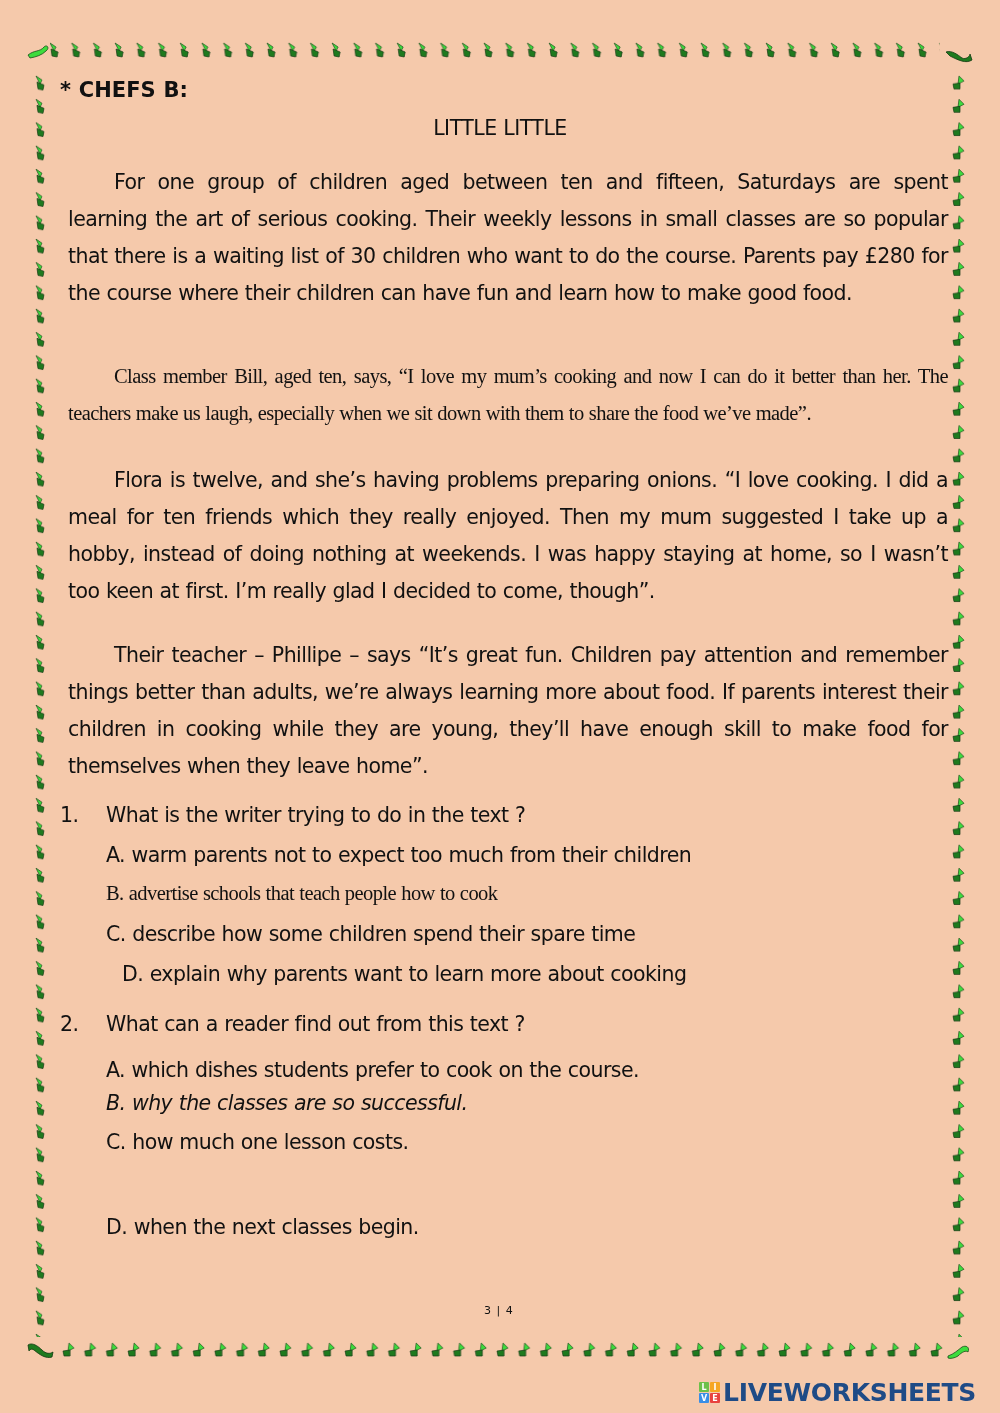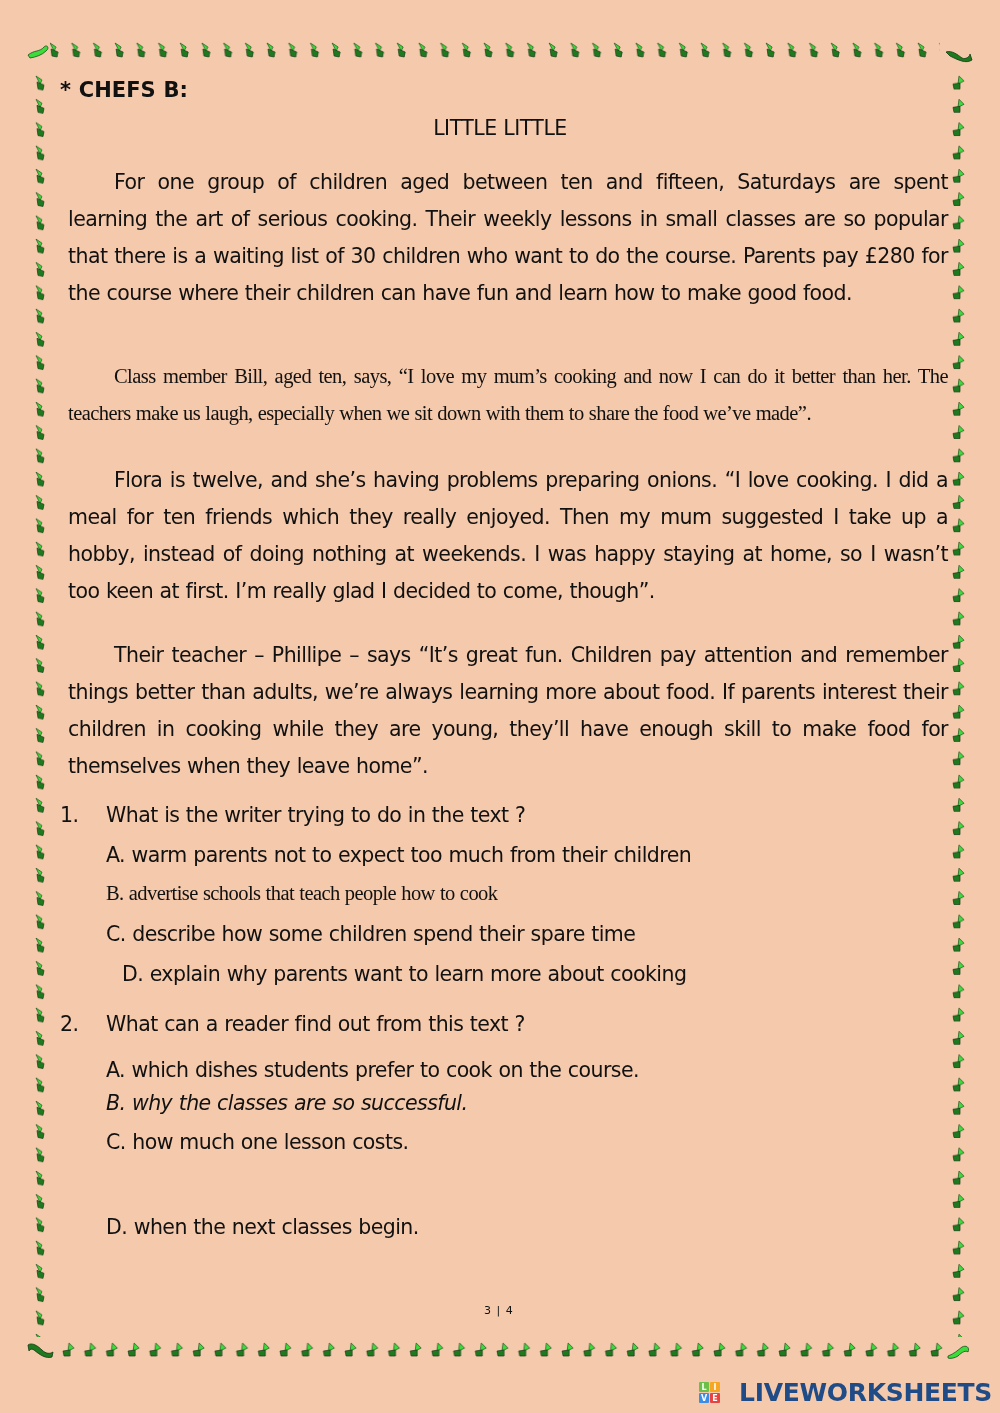--- a/index.html
+++ b/index.html
@@ -28,21 +28,21 @@
       margin: 8px;
     }
     .q { position: absolute; left: 0; width: 880px; }
     .q-num { position: absolute; left: 0; top: 0; }
     .q-text { position: absolute; left: 46px; top: 0; white-space: nowrap; }
     .opt { position: absolute; left: 46px; white-space: nowrap; }
     .footer-page { position: absolute; left: 484px; top: 1304px; font-size: 11px; font-weight: normal; letter-spacing: 1px; }
     .logo { position: absolute; left: 699px; top: 1378px; display: flex; align-items: center; }
     .logo-grid { display: grid; grid-template-columns: 10px 10px; grid-template-rows: 10px 10px; gap: 1px; margin-right: 3px; }
     .logo-grid span { display: flex; align-items: center; justify-content: center; font-size: 8px; font-weight: bold; color: #fff; font-family: "DejaVu Sans", sans-serif; border-radius: 1px; }
-    .logo-text { font-family: "DejaVu Sans", sans-serif; font-weight: bold; font-size: 25px; color: #1f4b86; letter-spacing: -0.3px; margin-left: 16px; }
+    .logo-text { font-family: "DejaVu Sans", sans-serif; font-weight: bold; font-size: 25px; color: #1f4b86; letter-spacing: -0.3px; }
   </style>
 </head>
 <body>
 
 <svg class="border-svg" viewBox="0 0 1000 1413" xmlns="http://www.w3.org/2000/svg">
   <defs>
 
     <g id="leafA">
       <path d="M-4,-7 L2,-3 L0,1 Z" fill="#3ddc3d" stroke="#1b4d1b" stroke-width="0.7"></path>
       <path d="M-3,-1 L4,2 L3,7 L-2,6 Z" fill="#1e7a1e" stroke="#123812" stroke-width="0.7"></path>

